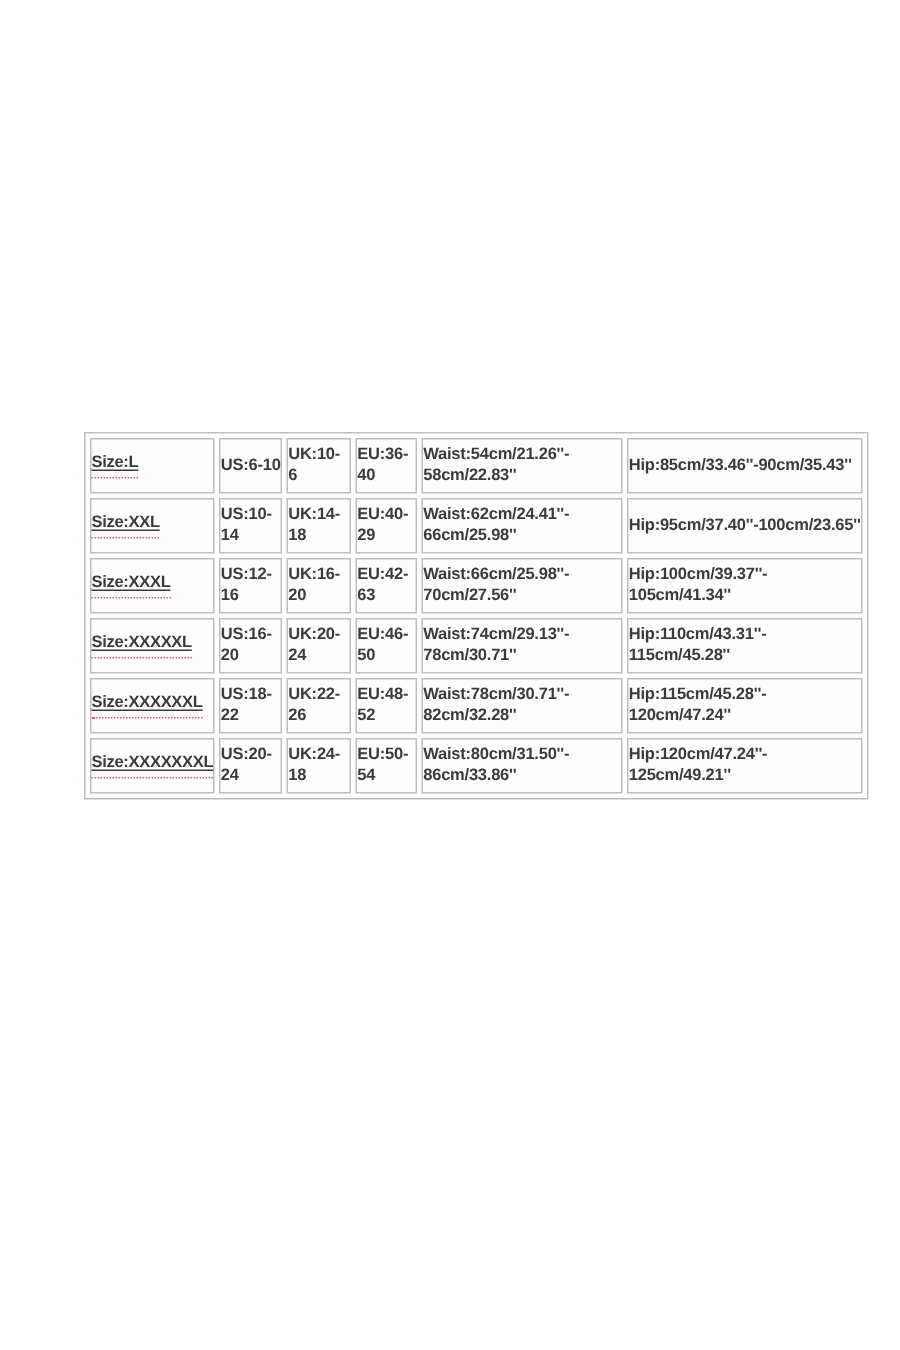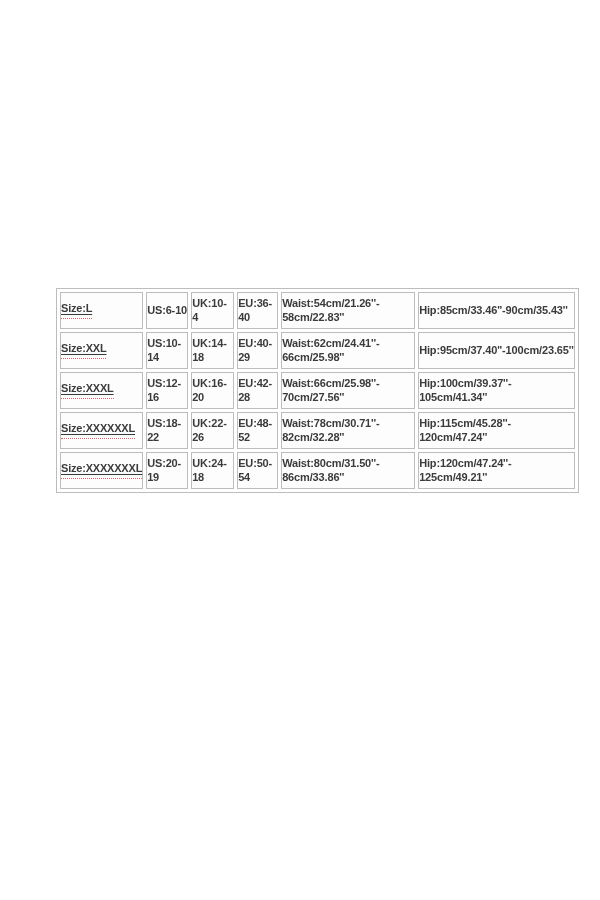--- a/index.html
+++ b/index.html
@@ -71,21 +71,21 @@
       <col class="c-uk">
       <col class="c-eu">
       <col class="c-waist">
       <col class="c-hip">
     </colgroup>
     <tbody>
         <tr>
           <td><span class="size-label">Size:L</span></td>
           <td>US:6-10</td>
           <td>UK:10-
-4</td>
+6</td>
           <td>EU:36-
 40</td>
           <td>Waist:54cm/21.26''-
 58cm/22.83''</td>
           <td>Hip:85cm/33.46''-90cm/35.43''</td>
         </tr>
         <tr>
           <td><span class="size-label">Size:XXL</span></td>
           <td>US:10-
 14</td>
@@ -97,43 +97,56 @@
 66cm/25.98''</td>
           <td>Hip:95cm/37.40''-100cm/23.65''</td>
         </tr>
         <tr>
           <td><span class="size-label">Size:XXXL</span></td>
           <td>US:12-
 16</td>
           <td>UK:16-
 20</td>
           <td>EU:42-
-28</td>
+63</td>
           <td>Waist:66cm/25.98''-
 70cm/27.56''</td>
           <td>Hip:100cm/39.37''-
 105cm/41.34''</td>
+        </tr>
+        <tr>
+          <td><span class="size-label">Size:XXXXXL</span></td>
+          <td>US:16-
+20</td>
+          <td>UK:20-
+24</td>
+          <td>EU:46-
+50</td>
+          <td>Waist:74cm/29.13''-
+78cm/30.71''</td>
+          <td>Hip:110cm/43.31''-
+115cm/45.28''</td>
         </tr>
         <tr>
           <td><span class="size-label">Size:XXXXXXL</span></td>
           <td>US:18-
 22</td>
           <td>UK:22-
 26</td>
           <td>EU:48-
 52</td>
           <td>Waist:78cm/30.71''-
 82cm/32.28''</td>
           <td>Hip:115cm/45.28''-
 120cm/47.24''</td>
         </tr>
         <tr>
           <td><span class="size-label">Size:XXXXXXXL</span></td>
           <td>US:20-
-19</td>
+24</td>
           <td>UK:24-
 18</td>
           <td>EU:50-
 54</td>
           <td>Waist:80cm/31.50''-
 86cm/33.86''</td>
           <td>Hip:120cm/47.24''-
 125cm/49.21''</td>
         </tr>
       </tbody>

